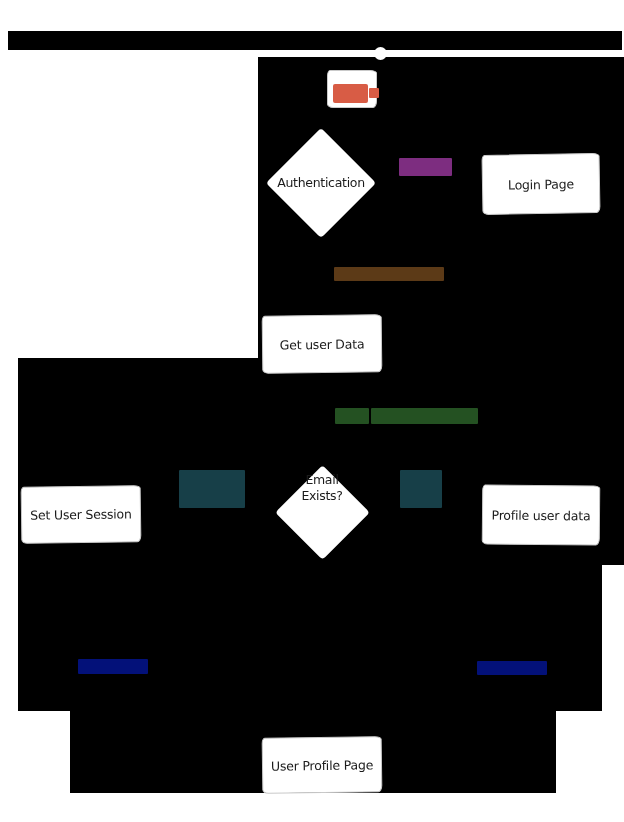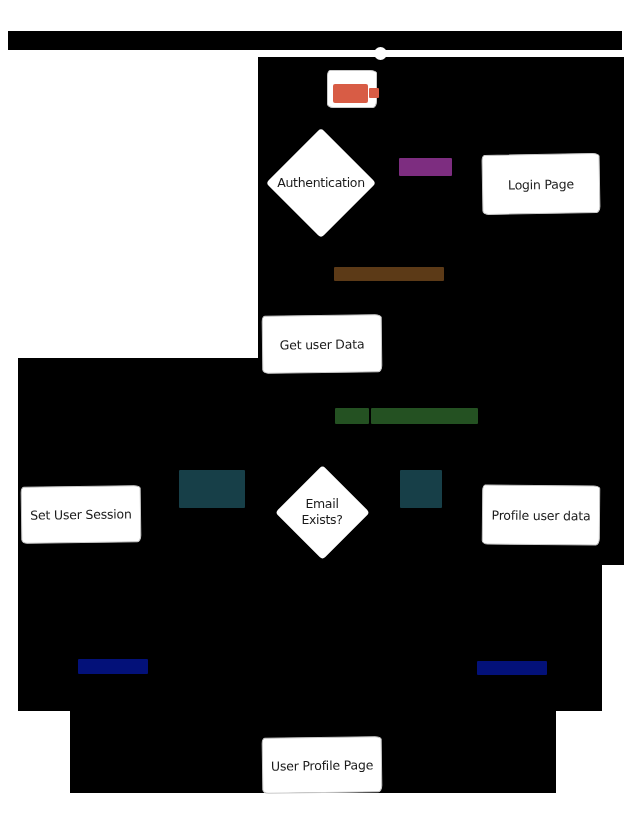--- a/index.html
+++ b/index.html
@@ -59,21 +59,21 @@
     <span class="cam">
       <span class="cam-body"></span>
       <span class="cam-lens"></span>
     </span>
   </div>
 
   <div class="diamond" style="left:282px;top:144px;width:78px;height:78px"></div>
   <div class="dlabel" style="left:261px;top:174px;width:120px;height:18px">Authentication</div>
 
   <div class="diamond" style="left:289px;top:479px;width:67px;height:67px"></div>
-  <div class="dlabel" style="left:272px;top:495px;width:100px;height:34px">Email
+  <div class="dlabel" style="left:272px;top:471px;width:100px;height:34px">Email
 Exists?</div>
 
   <div class="box" style="left:482px;top:154px;width:118px;height:60px;transform:rotate(-1deg)">
     <span class="box-label">Login Page</span>
   </div>
 
   <div class="box" style="left:262px;top:315px;width:120px;height:58px;transform:rotate(-0.7deg)">
     <span class="box-label">Get user Data</span>
   </div>
 

